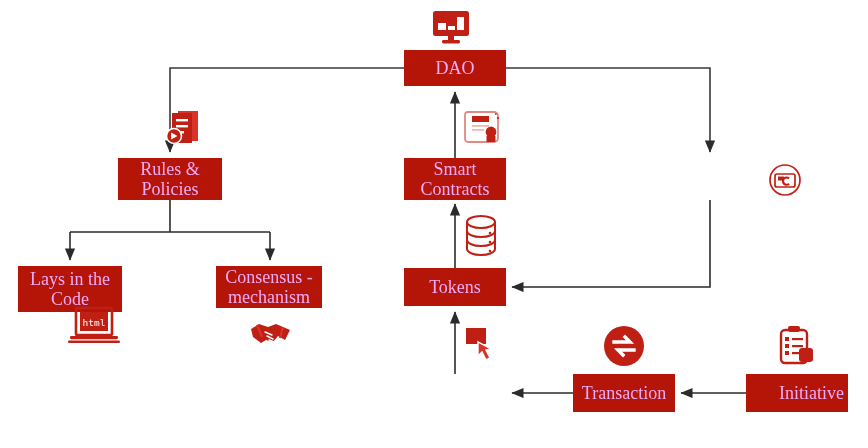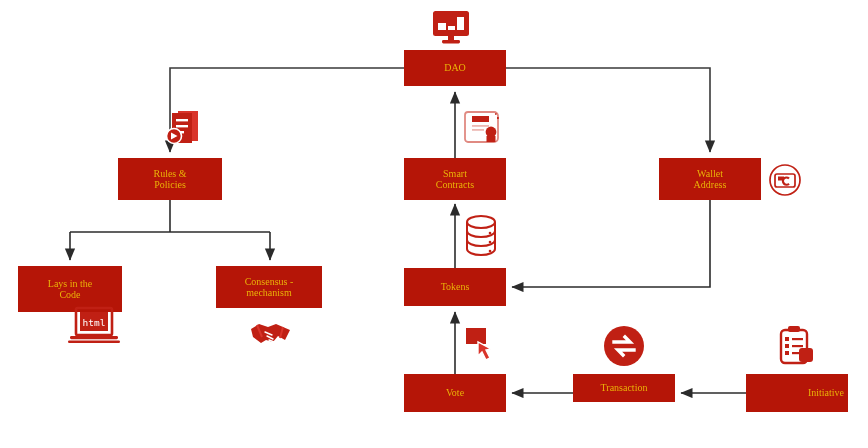--- a/index.html
+++ b/index.html
@@ -1,22 +1,22 @@
 <!DOCTYPE html>
 <html><head>
 <meta charset="utf-8">
 <style>
   html,body{margin:0;padding:0;background:#ffffff;}
   body{width:868px;height:448px;position:relative;overflow:hidden;
        font-family:"Liberation Serif", serif;}
   #canvas{position:absolute;left:0;top:0;width:868px;height:448px;}
   svg.edges{position:absolute;left:0;top:0;width:868px;height:448px;}
-  .node{position:absolute;background:#B51507;color:#eab308;
+  .node{position:absolute;background:#B51507;color:#f0abfc;
         display:flex;align-items:center;justify-content:center;
-        text-align:center;line-height:1.12;font-size:10px;
+        text-align:center;line-height:1.12;font-size:18px;
         font-family:"Liberation Serif", serif;z-index:4;}
   .node span{display:block;padding:0 4px;}
   .icon{position:absolute;z-index:6;}
   .icon svg{display:block;}
 </style>
 </head>
 <body>
 
 <div id="canvas">
 
@@ -158,41 +158,35 @@
   </div>
 
   <div class="node" style="left:404px;top:158px;width:102px;height:42px;">
     <span>Smart<br>Contracts</span>
   </div>
 
   <div class="node" style="left:118px;top:158px;width:104px;height:42px;">
     <span>Rules &amp;<br>Policies</span>
   </div>
 
-  <div class="node" style="left:659px;top:158px;width:102px;height:42px;">
-    <span>Wallet<br>Address</span>
-  </div>
 
   <div class="node" style="left:18px;top:266px;width:104px;height:46px;">
     <span>Lays in the<br>Code</span>
   </div>
 
   <div class="node" style="left:216px;top:266px;width:106px;height:42px;text-align:center;">
     <span>Consensus -<br>mechanism</span>
   </div>
 
   <div class="node" style="left:404px;top:268px;width:102px;height:38px;justify-content:center;">
     <span>Tokens</span>
   </div>
 
-  <div class="node" style="left:404px;top:374px;width:102px;height:38px;">
-    <span>Vote</span>
-  </div>
 
-  <div class="node" style="left:573px;top:374px;width:102px;height:28px;">
+  <div class="node" style="left:573px;top:374px;width:102px;height:38px;">
     <span>Transaction</span>
   </div>
 
   <div class="node" style="left:746px;top:374px;width:102px;height:38px;justify-content:flex-end;">
     <span>Initiative</span>
   </div>
 
 </div>
 
 </body></html>

